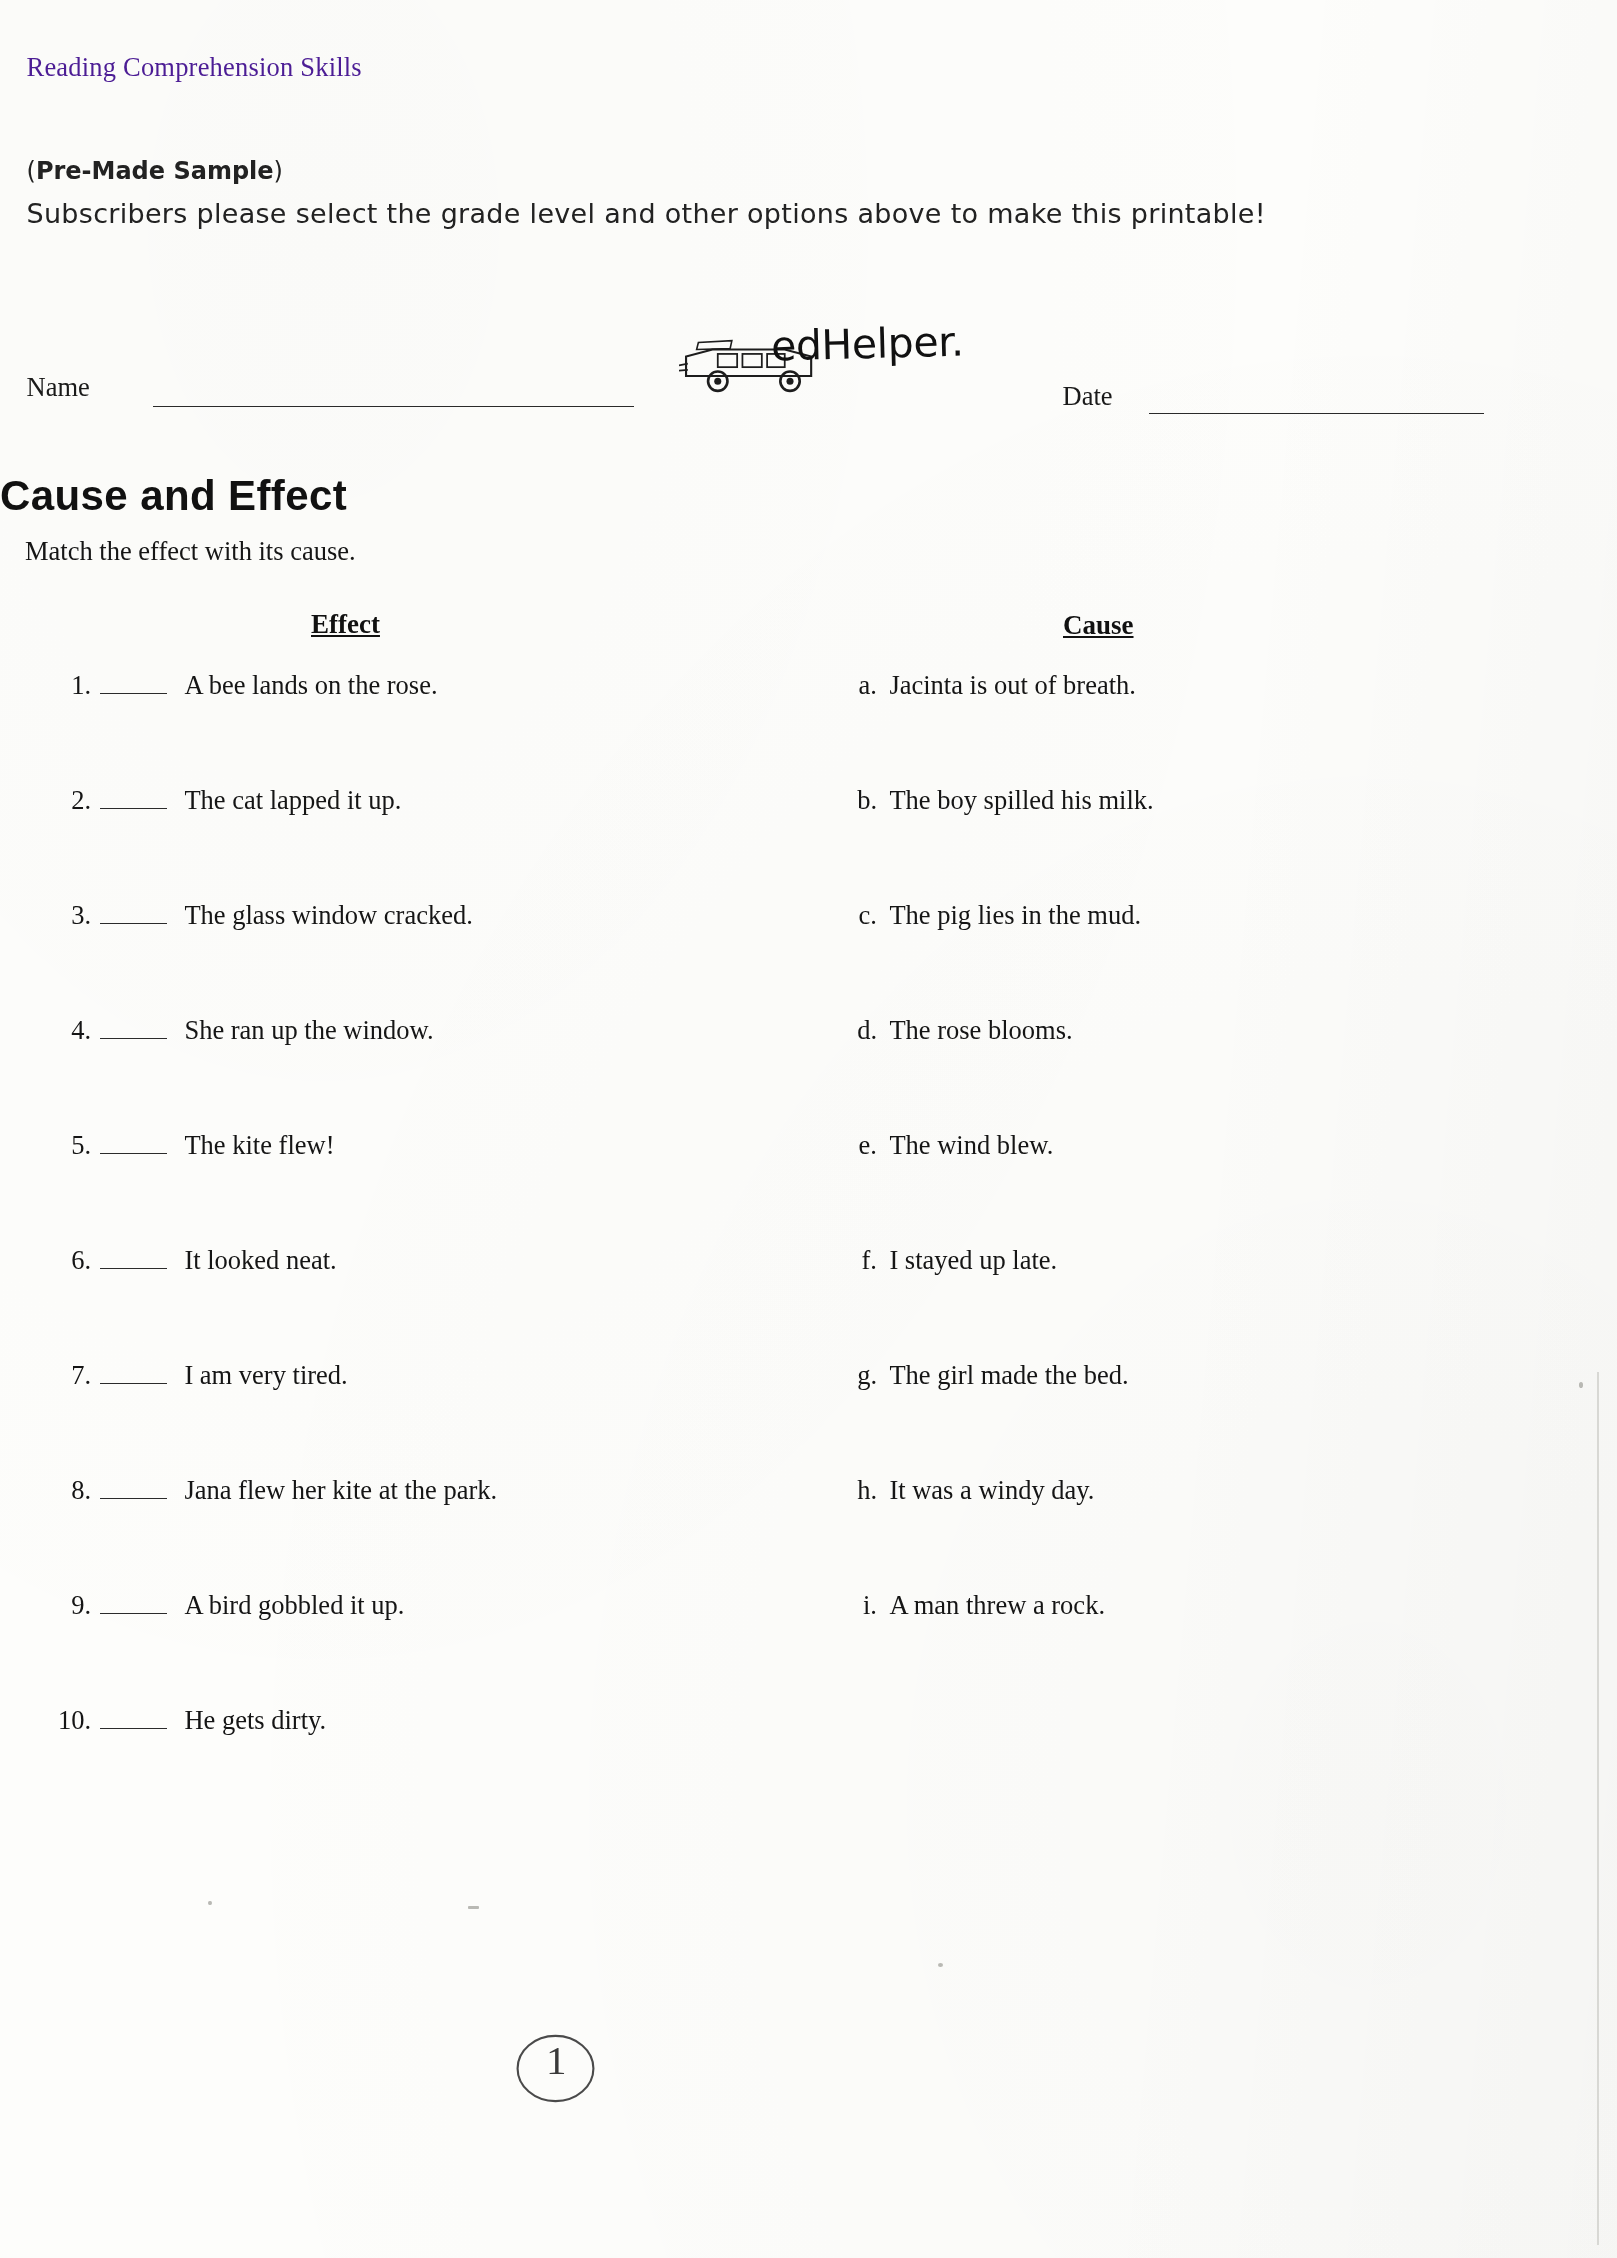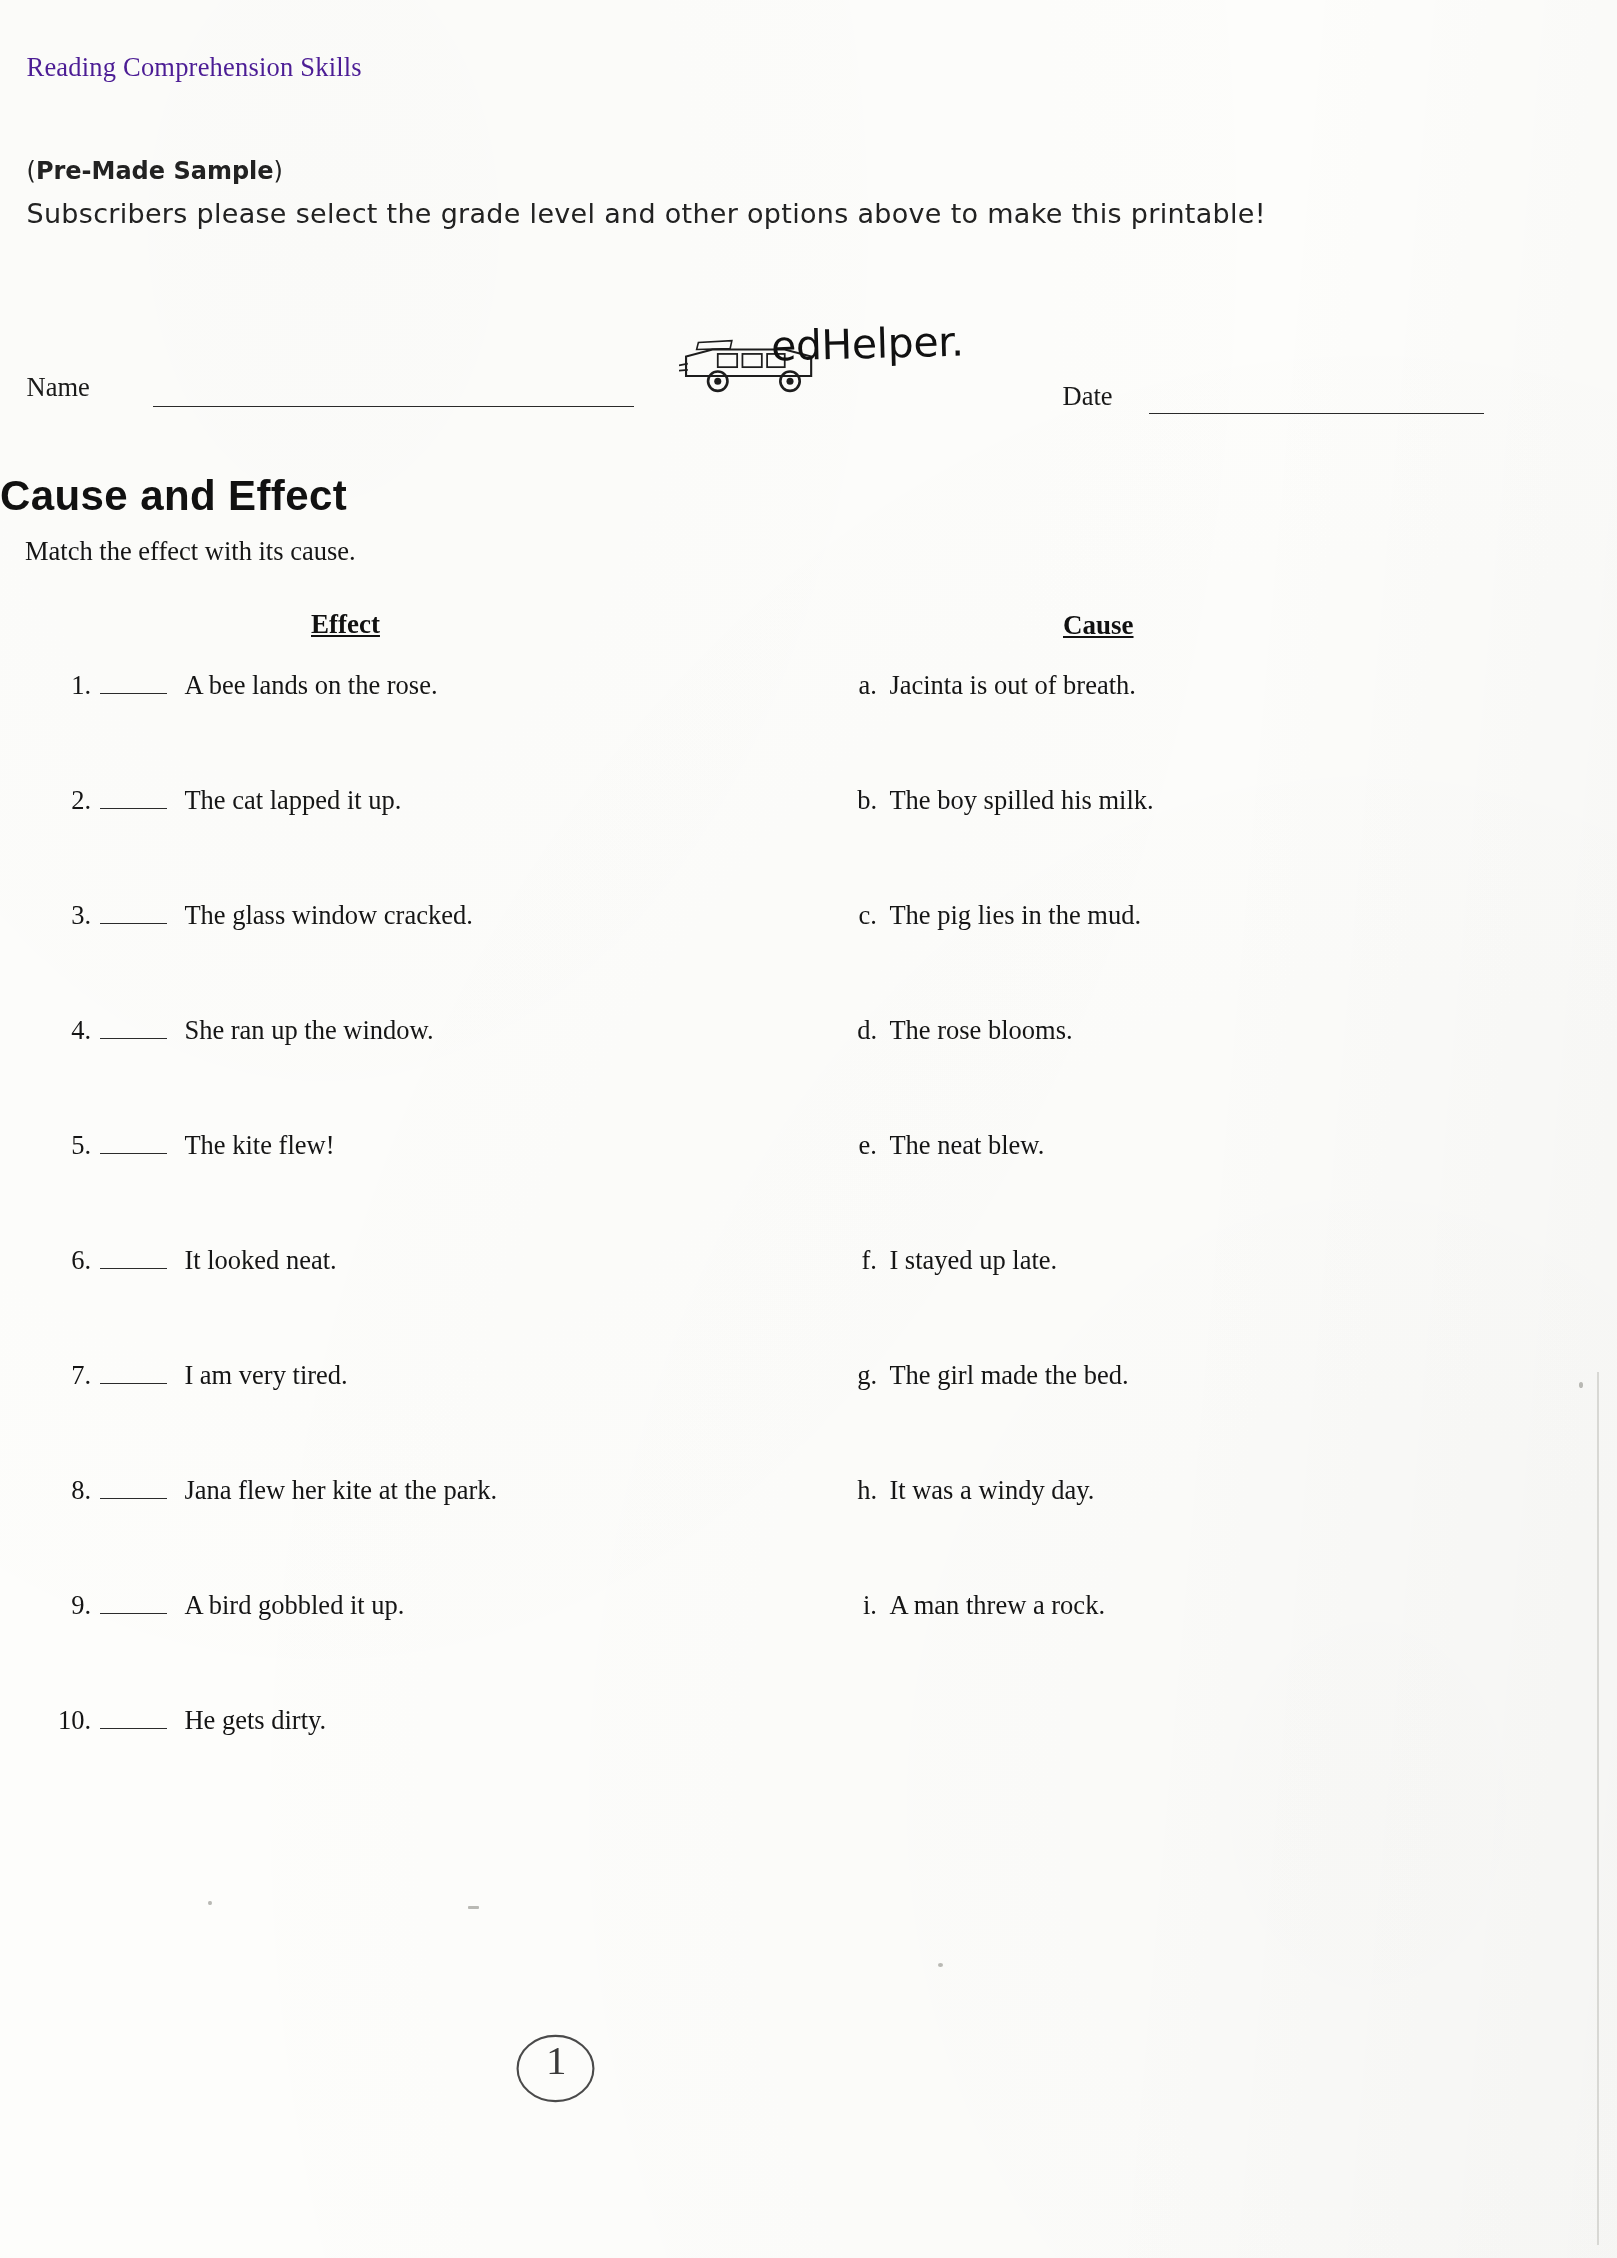--- a/index.html
+++ b/index.html
@@ -318,21 +318,21 @@
       <div class="cause-item">
         <span class="cause-letter">d.</span><span>The rose blooms.</span>
       </div>
     </div>
 
     <div class="row">
       <div class="effect-item">
         <span class="effect-num">5.</span><span class="blank"></span><span>The kite flew!</span>
       </div>
       <div class="cause-item">
-        <span class="cause-letter">e.</span><span>The neat blew.</span>
+        <span class="cause-letter">e.</span><span>The wind blew.</span>
       </div>
     </div>
 
     <div class="row">
       <div class="effect-item">
         <span class="effect-num">6.</span><span class="blank"></span><span>It looked neat.</span>
       </div>
       <div class="cause-item">
         <span class="cause-letter">f.</span><span>I stayed up late.</span>
       </div>

